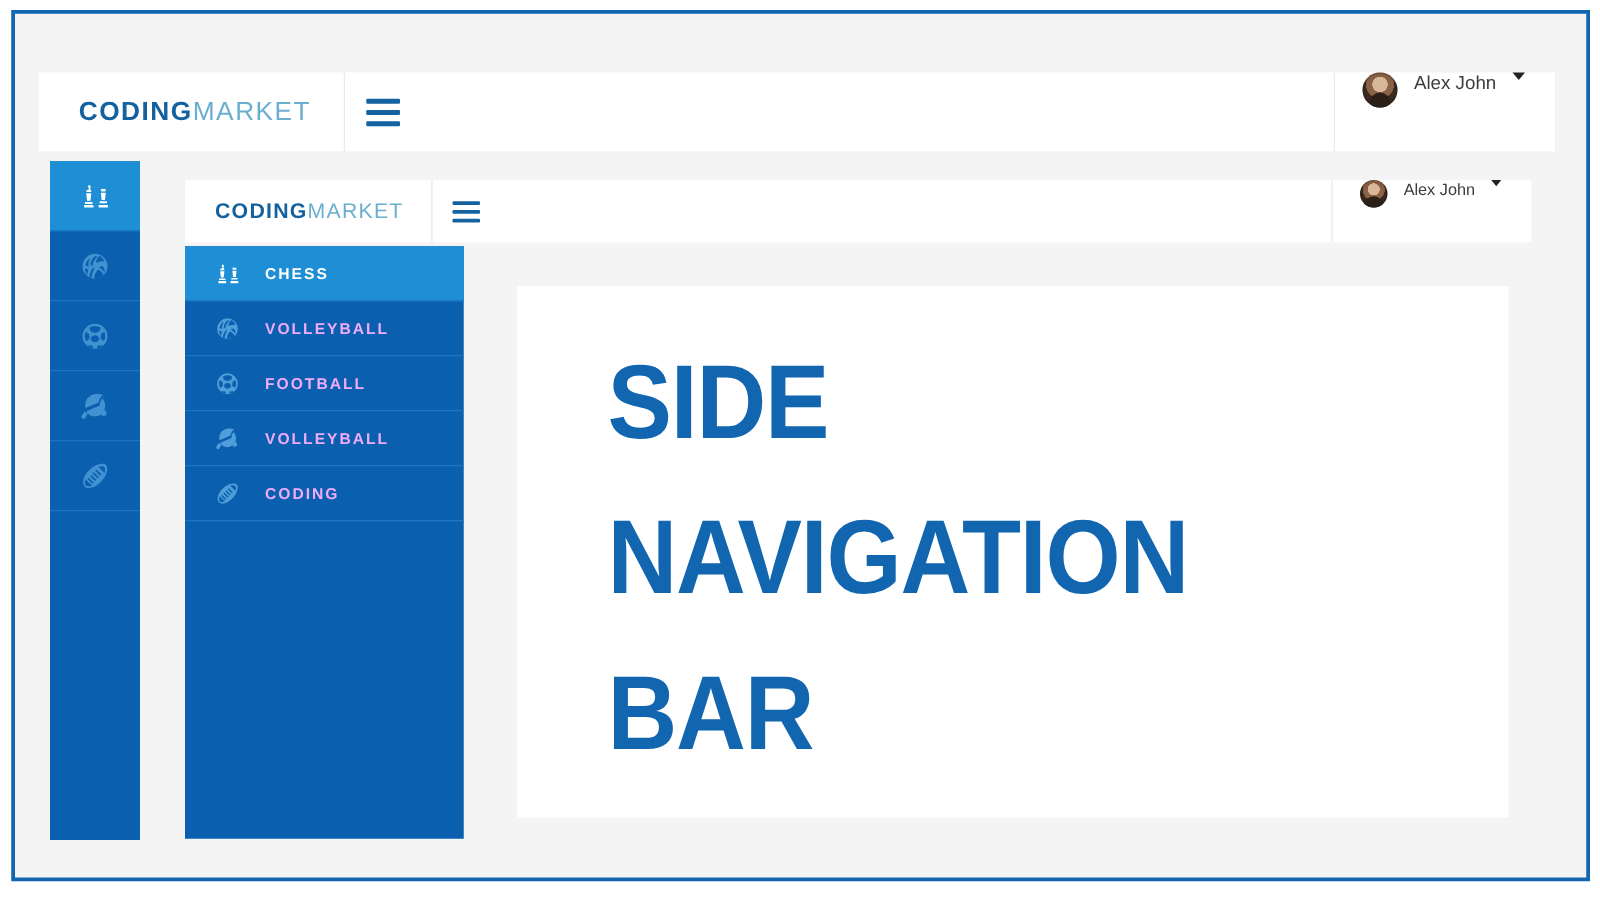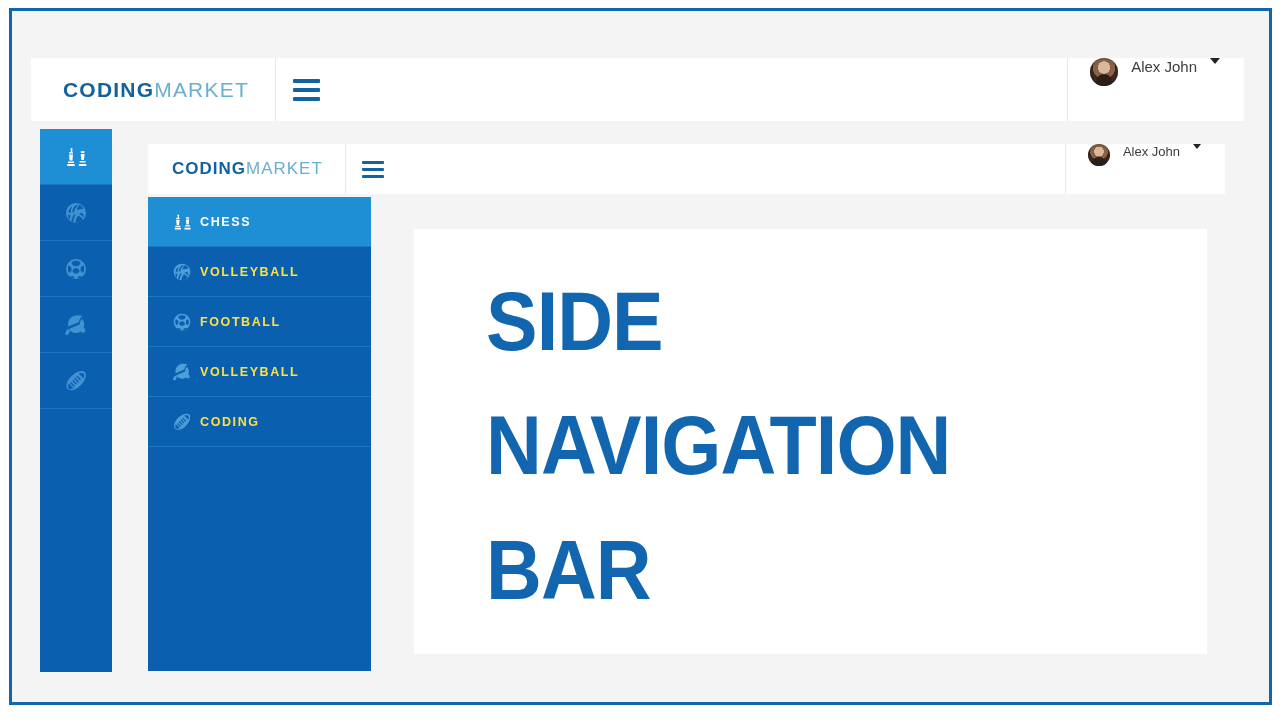--- a/index.html
+++ b/index.html
@@ -111,35 +111,35 @@
   #inner-header .brand { font-size: 17px; padding: 0 22px 0 24px; letter-spacing: 1px; }
   .divider-v.small { height: 50px; }
 
   #inner-sidebar {
     position: absolute;
     left: 136px; top: 186px;
     width: 223px; height: 474px;
     background: #0a60ae;
   }
   .nav-item {
-    height: 50px;
+    height: 44px;
     display: flex; align-items: center;
     padding-left: 24px;
-    gap: 8px;
+    gap: 20px;
     border-bottom: 1px solid #1b77c2;
     cursor: pointer;
   }
   .nav-item.active { background: #1e8fd4; }
   .nav-item .ic { width: 20px; height: 20px; flex: none; }
   .nav-item .ic svg { width: 100%; height: 100%; fill: #4f9ed9; }
   .nav-item.active .ic svg { fill: #ffffff; }
   .nav-label {
     font-size: 12.5px;
     letter-spacing: 1.6px;
-    color: #fde047;
+    color: #f0abfc;
     font-weight: bold;
     white-space: nowrap;
   }
   .nav-item.active .nav-label { color: #ffffff; }
 
   
   #content-card {
     position: absolute;
     left: 402px; top: 218px;
     width: 793px; height: 425px;

